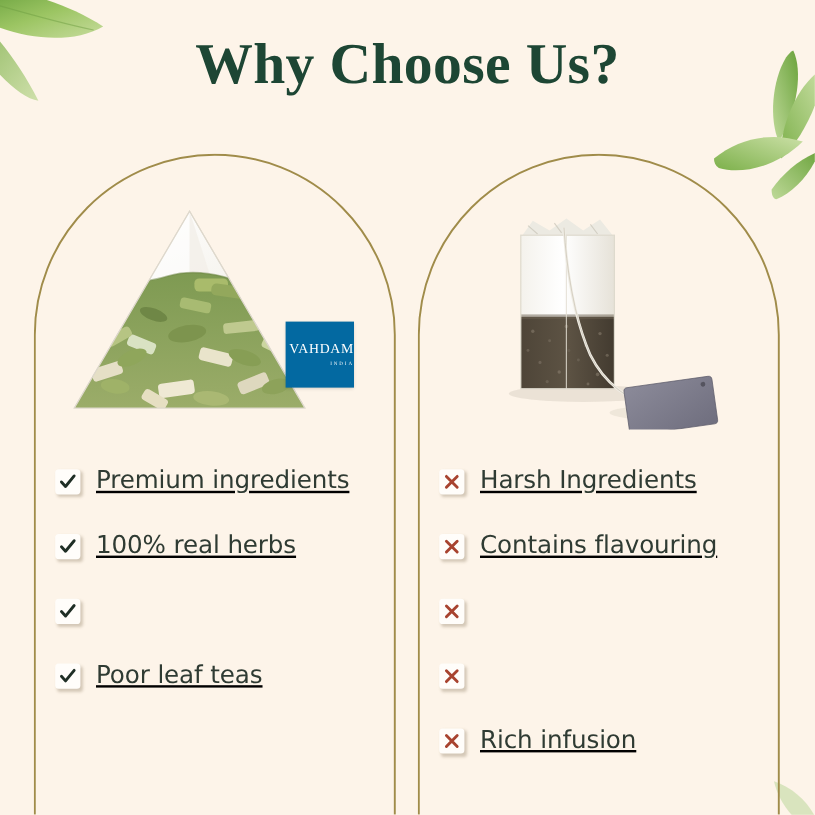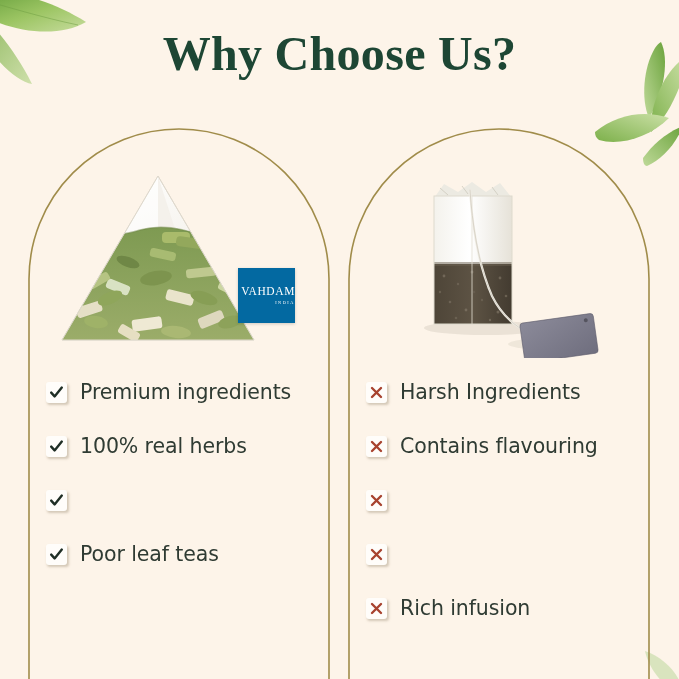--- a/index.html
+++ b/index.html
@@ -71,23 +71,24 @@
     line-height:1;
   }
 
   
   .feature-list { position:absolute; }
   #list-pros { left:46px;  top:372px; width:290px; }
   #list-cons { left:366px; top:372px; width:300px; }
 
   .feature-row {
     display:flex;
-    align-items:center;
+    align-items:flex-end;
     height:40px;
     margin-bottom:14px;
+    text-decoration:underline;
   }
   .mark-box {
     flex:0 0 auto;
     width:21px; height:21px;
     border-radius:3px;
     background:#fffdfa;
     box-shadow:1.5px 2px 2.5px rgba(120,100,70,.30);
     display:flex;
     align-items:center;
     justify-content:center;

